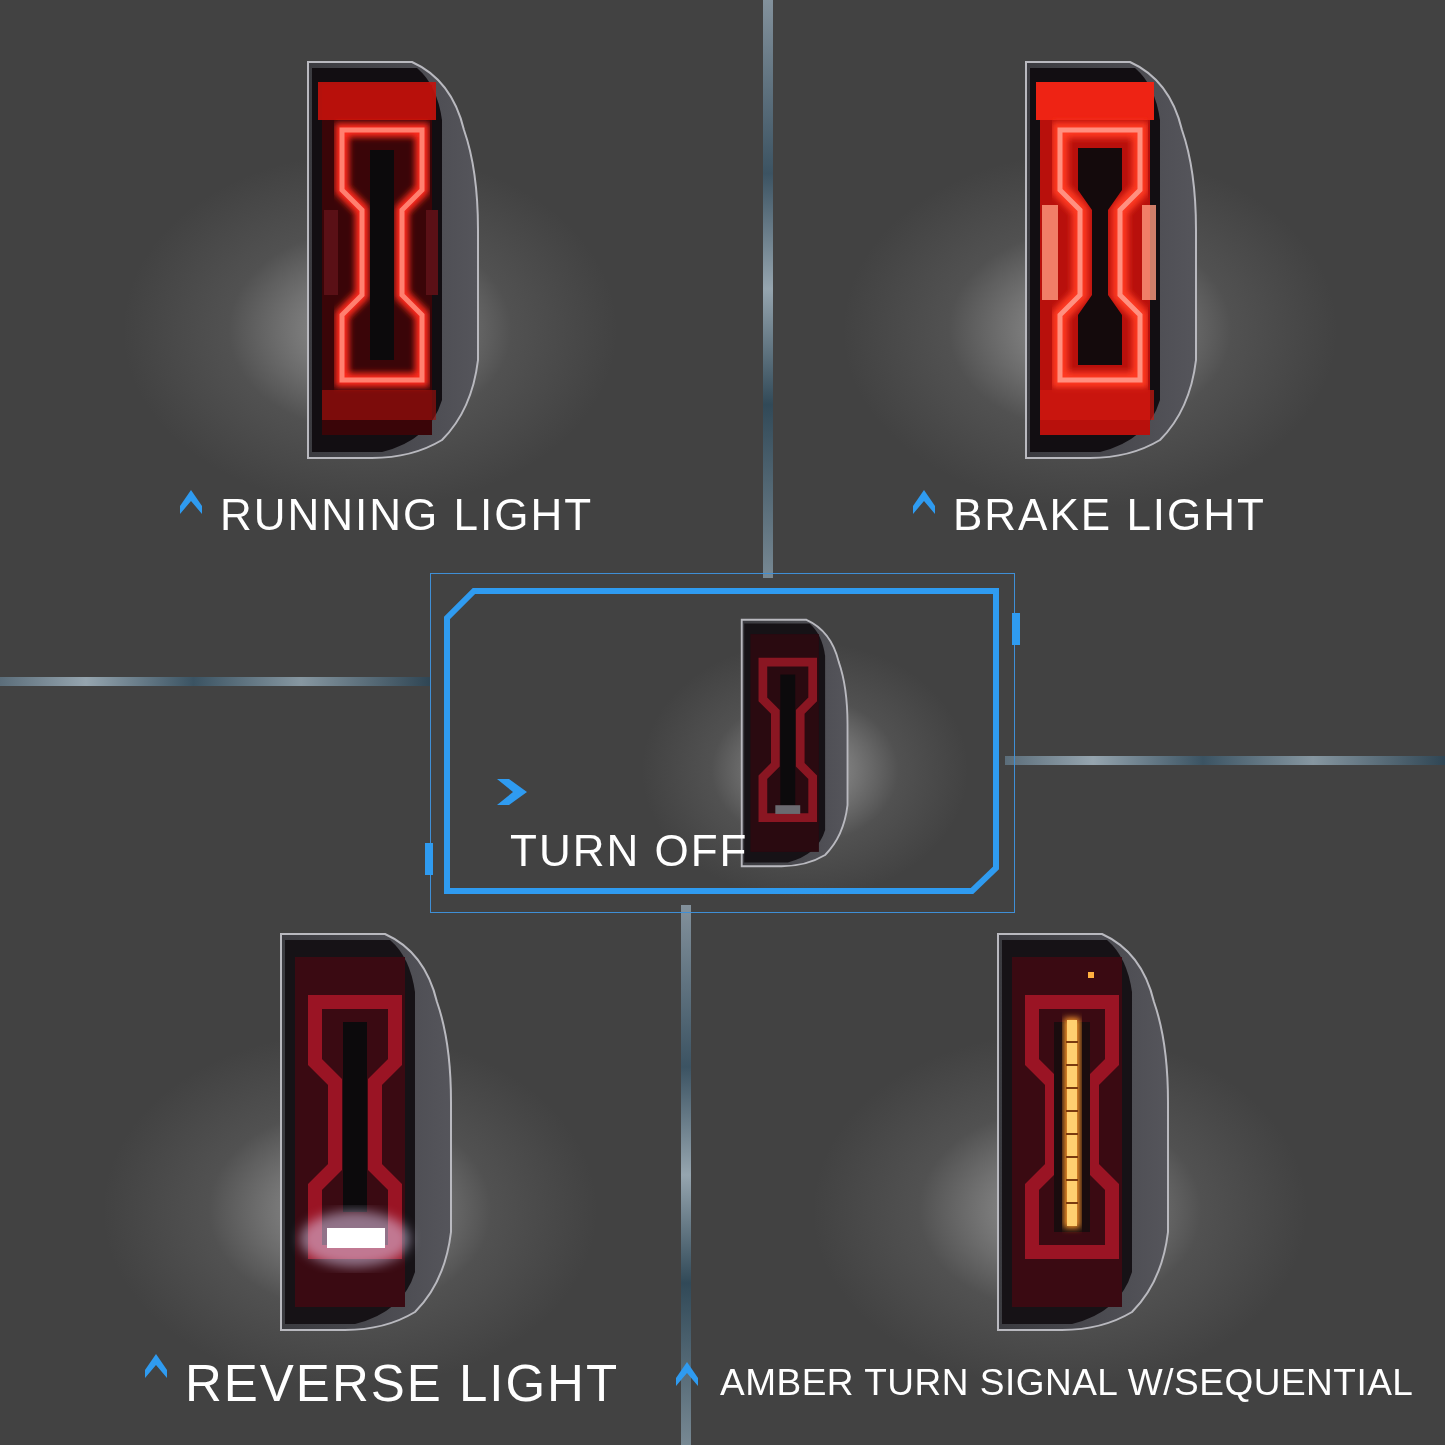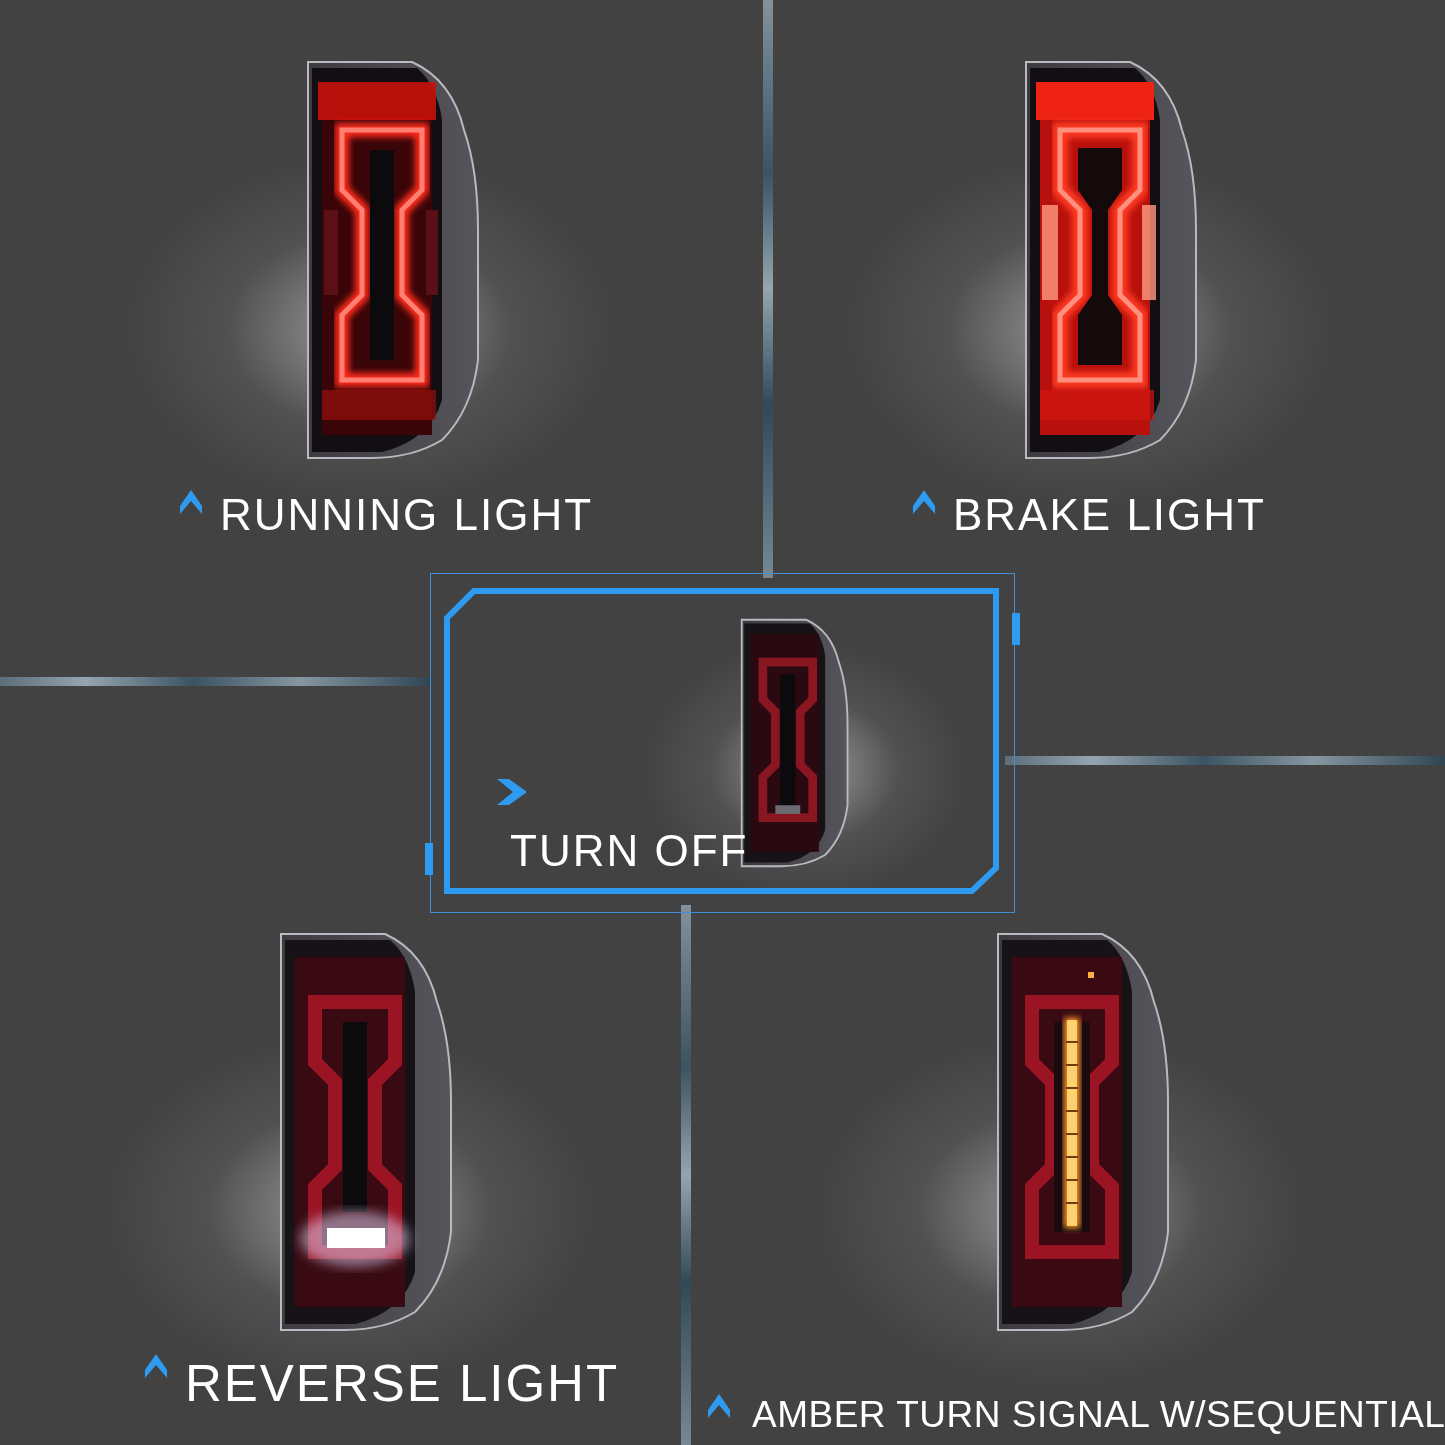--- a/index.html
+++ b/index.html
@@ -143,18 +143,18 @@
   <span>TURN OFF</span>
 </div>
 
 <div class="label" style="left:145px;top:1354px;font-size:51px;">
   <svg class="chev" viewBox="0 0 22 24">
       <path d="M11 0 L22 16 V24 L11 11 L0 24 V16 Z" fill="#2f9bf0"></path>
     </svg>
   <span>REVERSE LIGHT</span>
 </div>
 
-<div class="label" style="left:708px;top:1362px;font-size:37px;letter-spacing:0.5px;margin-top:32px;">
+<div class="label" style="left:676px;top:1362px;font-size:37px;letter-spacing:0.5px;">
   <svg class="chev" viewBox="0 0 22 24" style="margin-right:22px;">
       <path d="M11 0 L22 16 V24 L11 11 L0 24 V16 Z" fill="#2f9bf0"></path>
     </svg>
   <span>AMBER TURN SIGNAL W/SEQUENTIAL</span>
 </div>
 
 </body></html>

